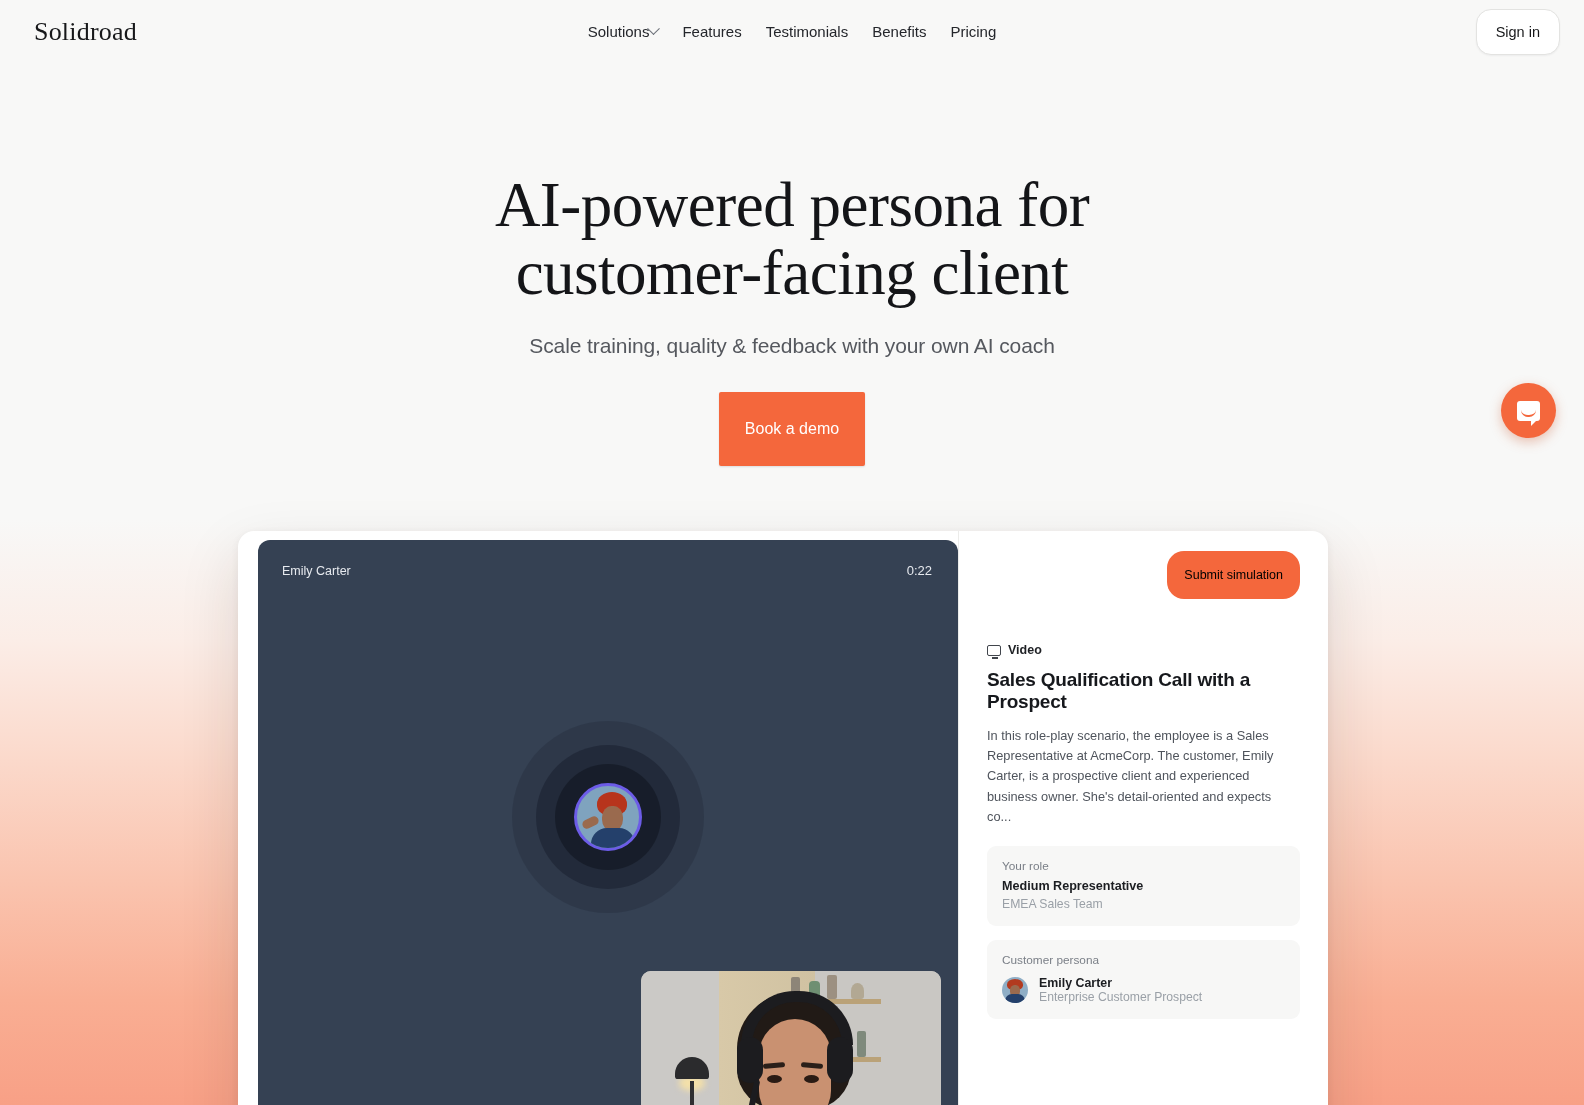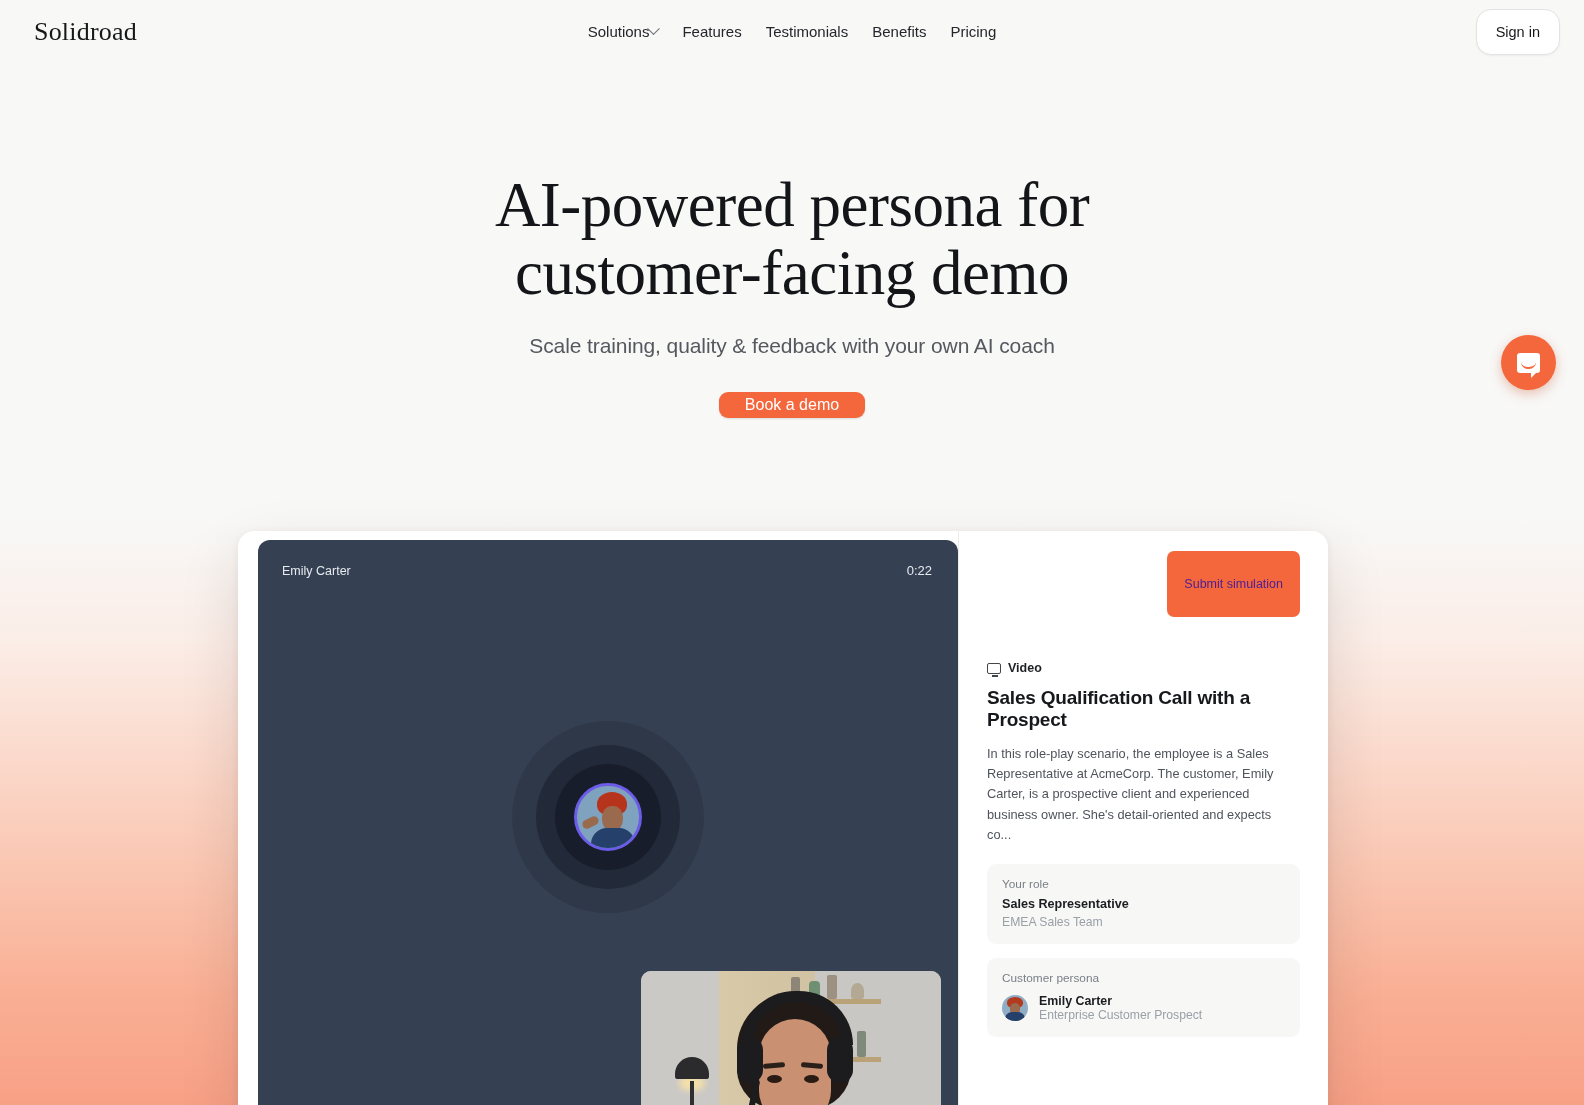--- a/index.html
+++ b/index.html
@@ -110,25 +110,25 @@
     margin-top: 27px;
     font-size: 21px;
     color: #55585E;
     letter-spacing: -0.1px;
   }
 
   .cta-btn {
     margin-top: 34px;
     background: #F4673C;
     border: none;
-    border-radius: 9px;
+    border-radius: 2px;
     color: #fff;
     font-size: 16px;
     font-family: inherit;
-    padding: 4px 26px;
+    padding: 28px 26px;
     cursor: pointer;
     box-shadow: 0 1px 2px rgba(16,24,40,.12);
   }
 
   
   .mockup {
     position: absolute;
     left: 238px;
     top: 531px;
     width: 1090px;
@@ -302,26 +302,26 @@
     flex: 1;
     border-left: 1px solid #ECECEA;
     padding: 20px 28px 0 28px;
     display: flex;
     flex-direction: column;
   }
 
   .submit-row { display: flex; justify-content: flex-end; }
   .submit-btn {
     background: #F4673C;
-    color: #4c1d95;
+    color: #000000;
     border: none;
-    border-radius: 7px;
+    border-radius: 17px;
     font-family: inherit;
     font-size: 12.5px;
-    padding: 26px 17px;
+    padding: 17px 17px;
     cursor: pointer;
   }
 
   .kicker {
     margin-top: 44px;
     display: flex; align-items: center; gap: 7px;
     font-size: 12.5px;
     color: #1E2024;
     font-weight: 600;
   }
@@ -455,21 +455,21 @@
         <span>Pricing</span>
       </a>
     </div>
 
     <button class="signin-btn">Sign in</button>
   </div>
 
   <div class="hero">
     <h1 class="hero-title">
       <span>AI-powered persona for</span><br>
-      <span>customer-facing demo</span>
+      <span>customer-facing client</span>
     </h1>
     <div class="hero-sub">Scale training, quality &amp; feedback with your own AI coach</div>
     <button class="cta-btn">Book a demo</button>
   </div>
 
   <div class="mockup">
 
     <div class="video-stage">
       <div class="video-topbar">
         <span class="video-name">Emily Carter</span>
@@ -529,21 +529,21 @@
         <span>Video</span>
       </div>
 
       <div class="scenario-title">Sales Qualification Call with a Prospect</div>
 
       <div class="scenario-desc">In this role-play scenario, the employee is a Sales Representative at AcmeCorp. The customer, Emily Carter, is a prospective client and experienced business owner. She's detail-oriented and expects co...</div>
 
 
       <div class="info-card">
         <div class="card-label">Your role</div>
-        <div class="card-strong">Sales Representative</div>
+        <div class="card-strong">Medium Representative</div>
         <div class="card-sub">EMEA Sales Team</div>
       </div>
 
       <div class="info-card second">
         <div class="card-label">Customer persona</div>
         <div class="persona-row">
           <div class="persona-av">
             <div class="ph"></div>
             <div class="pf"></div>
             <div class="pb"></div>

